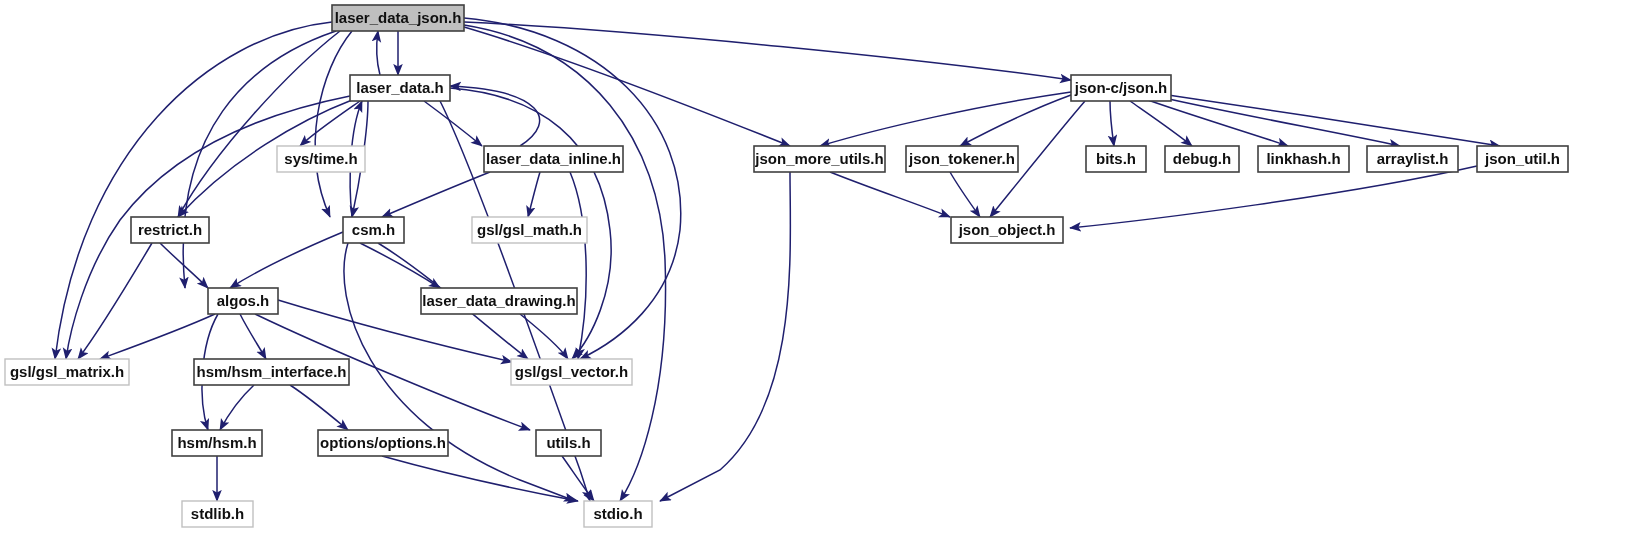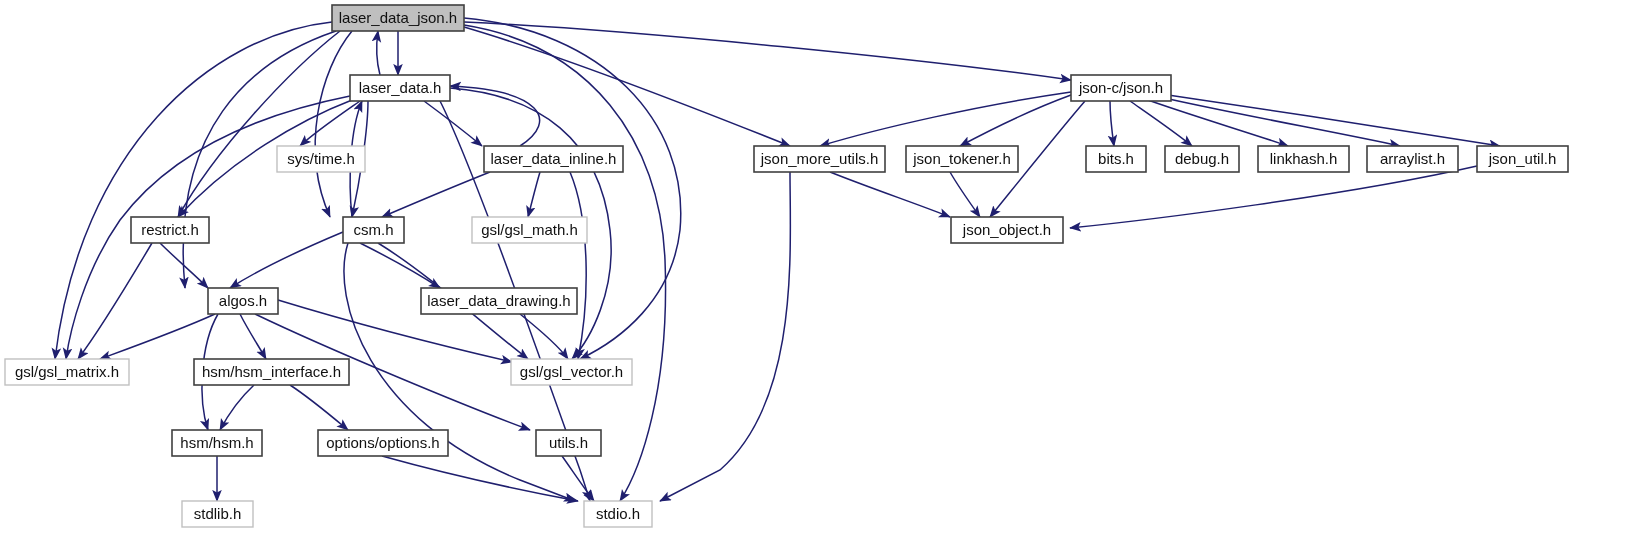--- a/index.html
+++ b/index.html
@@ -12,20 +12,21 @@
     width: 1648px;
     height: 560px;
     overflow: hidden;
     font-family: "Liberation Sans", sans-serif;
   }
   #graph-root {
     position: relative;
     width: 1432px;
     height: 560px;
     background: #ffffff;
+    font-weight: bold;
   }
   svg#depgraph {
     display: block;
     width: 1648px;
     height: 560px;
   }
   .node-box {
     fill: #ffffff;
     stroke: #404040;
     stroke-width: 1.6;

